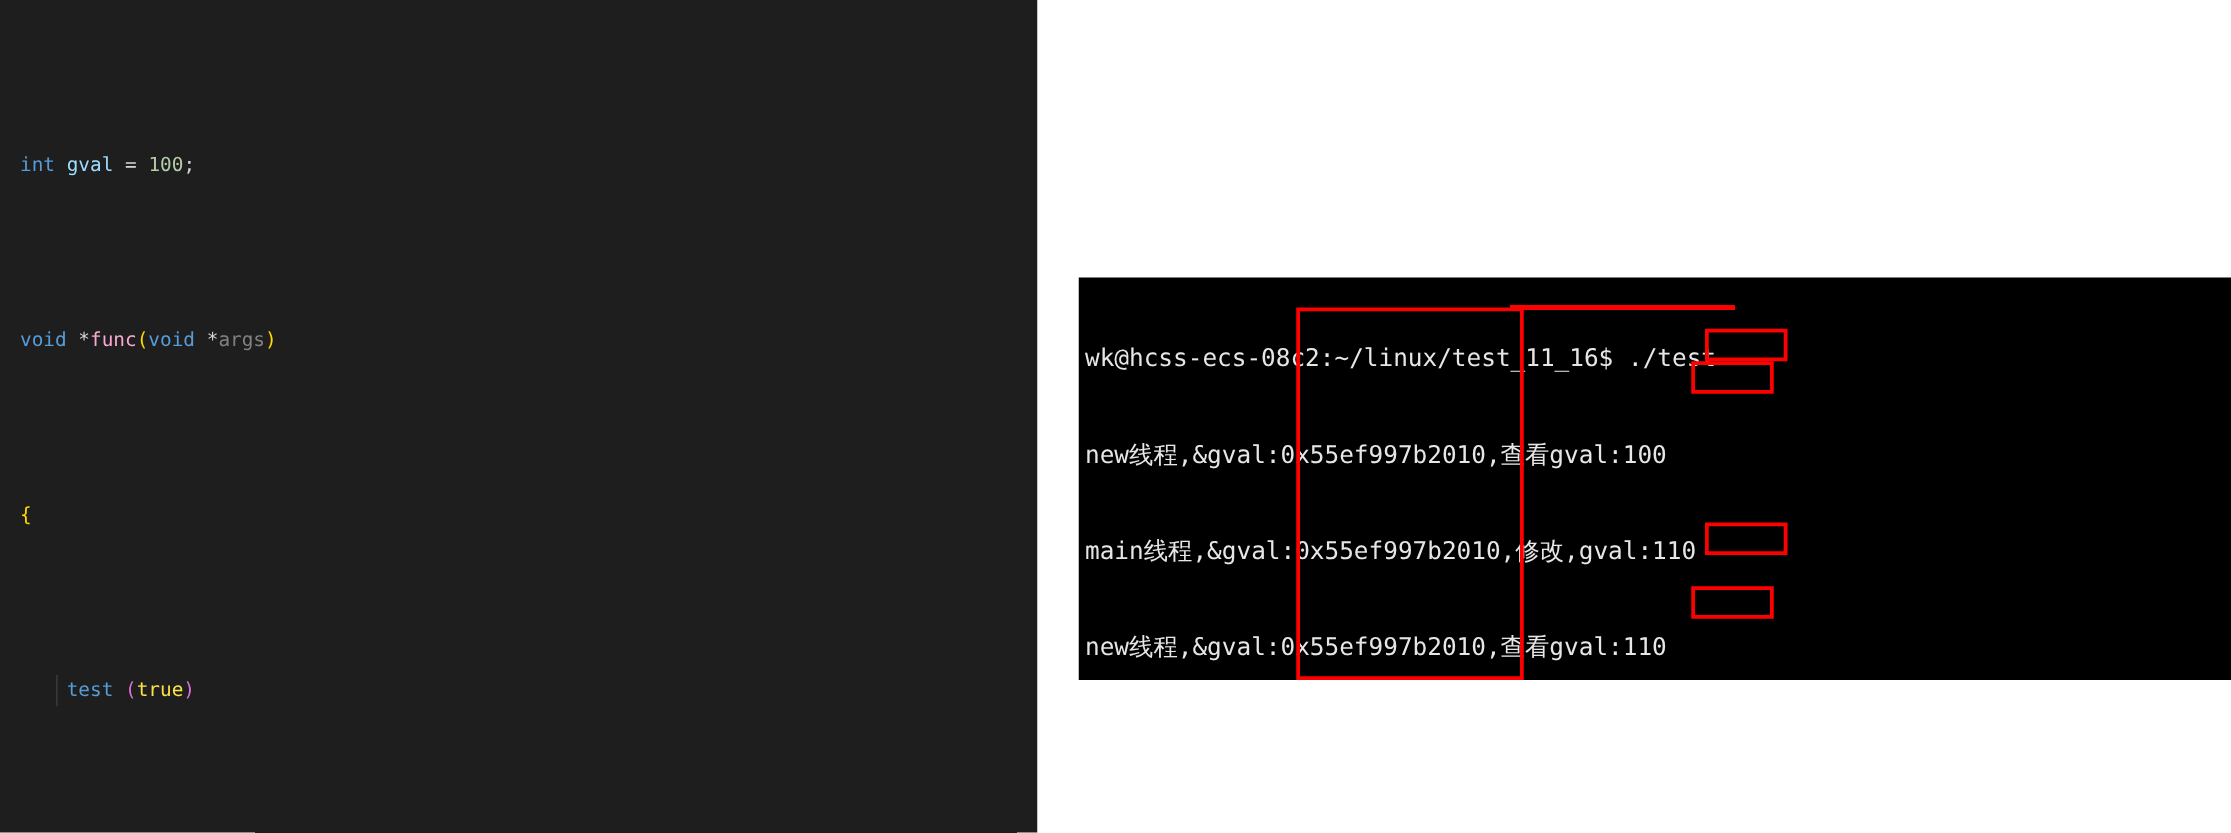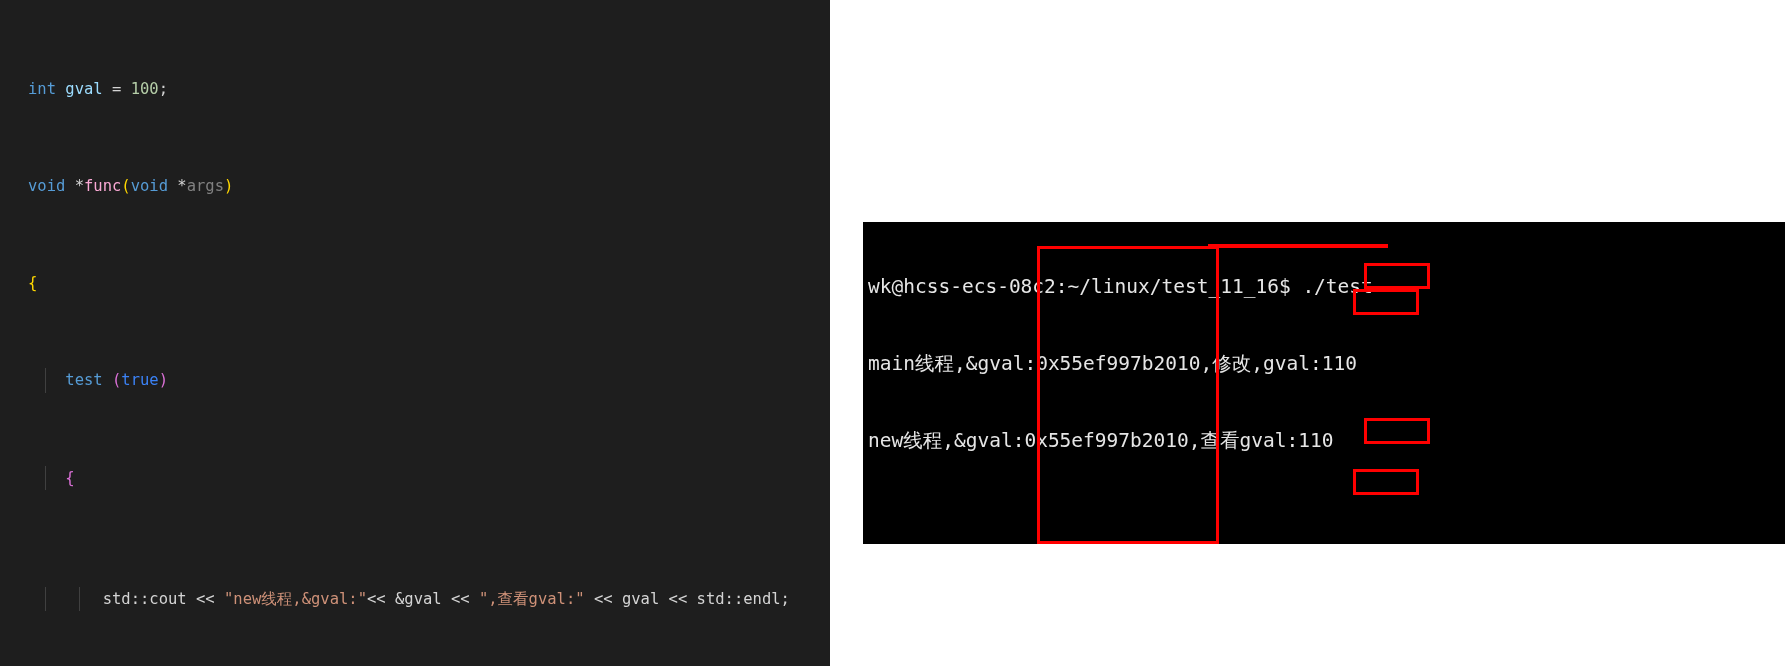--- a/index.html
+++ b/index.html
@@ -21,38 +21,38 @@
   #code{
     position:absolute; left:0; top:4px;
     width:830px;
     font-family:"DejaVu Sans Mono","Liberation Mono",monospace;
     font-size:15.5px;
     line-height:24.3px;
     white-space:pre;
     color:#d4d4d4;
     letter-spacing:0px;
   }
-  .ln{ height:24.3px; padding-left:28px; position:relative; }
+  .ln{ height:24.3px; padding-left:16px; position:relative;margin-top:43px; }
   
   .g1::before{
     content:""; position:absolute; left:45px; top:0; bottom:0;
     width:1px; background:#404040;
   }
   .g2::before{
     content:""; position:absolute; left:45px; top:0; bottom:0;
     width:1px; background:#404040;
   }
   .g2::after{
     content:""; position:absolute; left:79px; top:0; bottom:0;
     width:1px; background:#404040;
   }
 
   
   .kw   { color:#569cd6; }   
-  .ctl  { color:#3b82f6; }   
+  .ctl  { color:#fde047; }   
   .fn   { color:#f9a8d4; }   
   .var  { color:#9cdcfe; }   
   .num  { color:#b5cea8; }   
   .str  { color:#ce9178; }   
   .pl   { color:#d4d4d4; }   
   .b1   { color:#ffd700; }   
   .b2   { color:#da70d6; }   
   .b3   { color:#179fff; }
   .gray { color:#808080; }
 
@@ -158,20 +158,21 @@
     
 
   </div>
 </div>
 
 <div id="right">
 
   <div id="terminal">
     <div id="term-lines">
       <div class="tl">wk@hcss-ecs-08c2:~/linux/test_11_16$ ./test</div>
+      <div class="tl">new线程,&amp;gval:0x55ef997b2010,查看gval:100</div>
       <div class="tl">main线程,&amp;gval:0x55ef997b2010,修改,gval:110</div>
       <div class="tl">new线程,&amp;gval:0x55ef997b2010,查看gval:110</div>
       
       
       
       
       
       
       
       

